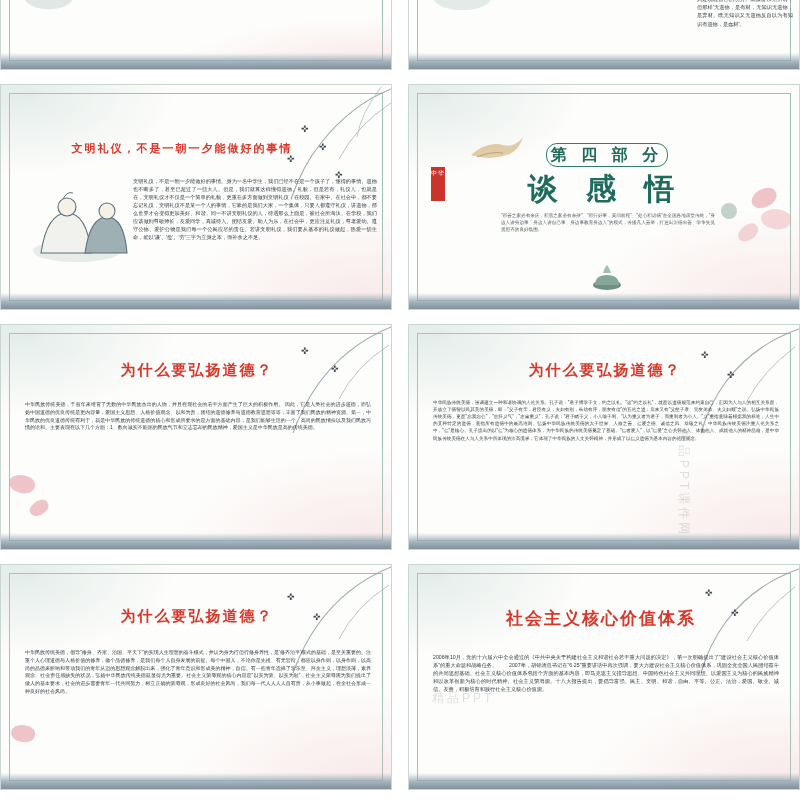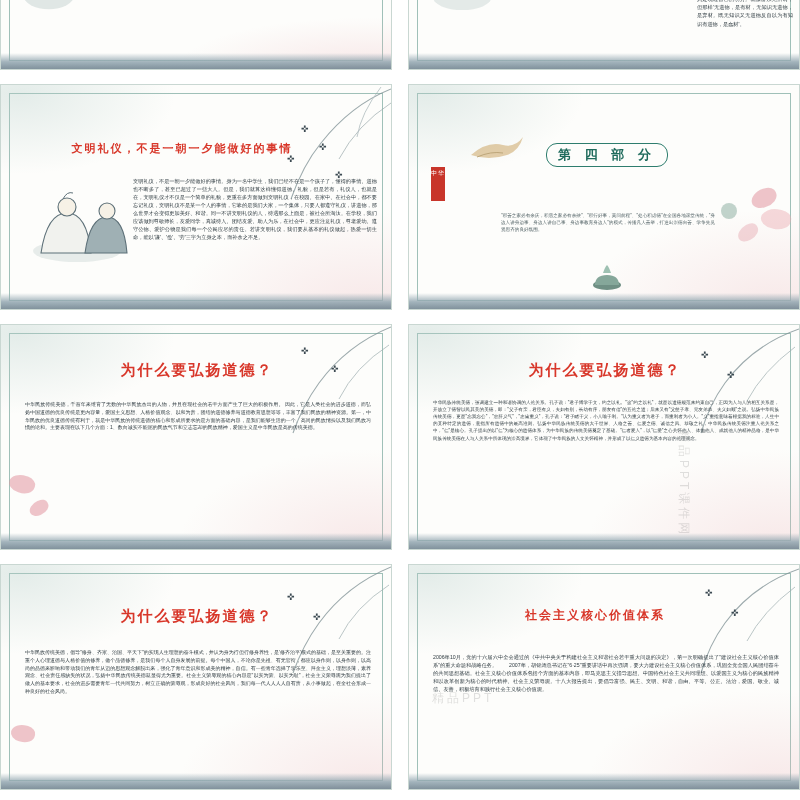--- a/index.html
+++ b/index.html
@@ -115,21 +115,21 @@
   #s3 .h { position:absolute; left: 3px; top: 56px; width: 356px; font-size: 11px; }
   #s3 .txt { position:absolute; left: 132px; top: 92px; width: 244px; font-size: 5.2px; }
   #s3 .fig { left: 24px; top: 96px; width: 108px; height: 84px; }
 
   
   #s4 { left: 408px; top: 84px; width: 392px; height: 226px; }
   #s4 .part-tag {
     position: absolute; left: 137px; top: 58px;
     width: 120px; height: 22px;
     border: 1.5px solid #2e7d6e; border-radius: 11px;
-    color: #1f6b5c; font-size: 13px; font-weight: bold;
+    color: #1f6b5c; font-size: 16px; font-weight: bold;
     letter-spacing: 5px; text-align: center; line-height: 22px;
   }
   #s4 .part-title {
     position: absolute; left: 92px; top: 84px; width: 210px;
     text-align: center; color: #1f6b5c; font-weight: bold;
     font-size: 30px; letter-spacing: 10px;
   }
   #s4 .part-sub {
     position: absolute; left: 92px; top: 128px; width: 214px;
     text-align: justify; color: #4a5b5f; font-size: 4.6px; line-height: 1.5;
@@ -152,21 +152,21 @@
   #s6 .h { position:absolute; left: 18px; top: 36px; width: 356px; font-size: 15px; }
   #s6 .txt { position:absolute; left: 24px; top: 74px; width: 346px; font-size: 4.6px; }
 
   
   #s7 { left: 0px; top: 564px; width: 392px; height: 226px; }
   #s7 .h { position:absolute; left: 18px; top: 42px; width: 356px; font-size: 15px; }
   #s7 .txt { position:absolute; left: 24px; top: 84px; width: 346px; font-size: 5.0px; }
 
   
   #s8 { left: 408px; top: 564px; width: 392px; height: 226px; }
-  #s8 .h { position:absolute; left: 8px; top: 42px; width: 356px; font-size: 12px; }
+  #s8 .h { position:absolute; left: 14px; top: 42px; width: 356px; font-size: 17px; }
   #s8 .txt { position:absolute; left: 24px; top: 88px; width: 346px; font-size: 5.2px; }
 
   
   .watermark {
     position: absolute;
     color: rgba(120,120,120,0.22);
     font-size: 12px;
     letter-spacing: 3px;
     pointer-events: none;
     user-select: none;
@@ -254,20 +254,21 @@
     <div class="petal" style="right:40px; top:140px; width:22px; height:15px; transform:rotate(-30deg); background:rgba(228,158,168,.40);"></div>
     <div class="leafdot" style="right:62px; top:118px; width:16px; height:16px;"></div>
 
     <svg class="branch" style="left:58px; top:46px; width:60px; height:40px;" viewBox="0 0 60 40">
       <path d="M4 24 q16 -14 32 -10 q12 3 20 -8 q-4 14 -16 18 q-18 6 -36 0 z" fill="#d2b27a" opacity=".85"></path>
       <path d="M10 26 q14 -6 26 -4" stroke="#a8894f" stroke-width="1" fill="none"></path>
     </svg>
 
     <div class="redseal">中华</div>
     <div class="part-tag">第 四 部 分</div>
+    <div class="part-title">谈 感 悟</div>
     <div class="part-sub">"积善之家必有余庆，积恶之家必有余殃"、"积行好事，莫问前程"、"处心积虑德"在全国各地课堂传统，"身边人讲身边事、身边人讲自己事、身边事教育身边人"的模式，传播凡人善举，打造出崇德向善、学争先见贤思齐的良好氛围。</div>
 
     <svg class="censer" viewBox="0 0 40 26">
       <ellipse cx="20" cy="20" rx="14" ry="5" fill="#6f8f84"></ellipse>
       <path d="M8 20 q0 -10 12 -10 q12 0 12 10 z" fill="#85a79a"></path>
       <path d="M16 8 q2 -6 4 -8 q2 2 4 8 z" fill="#9ec1b2"></path>
     </svg>
 
     <div class="ink-band"></div>
   </div>

